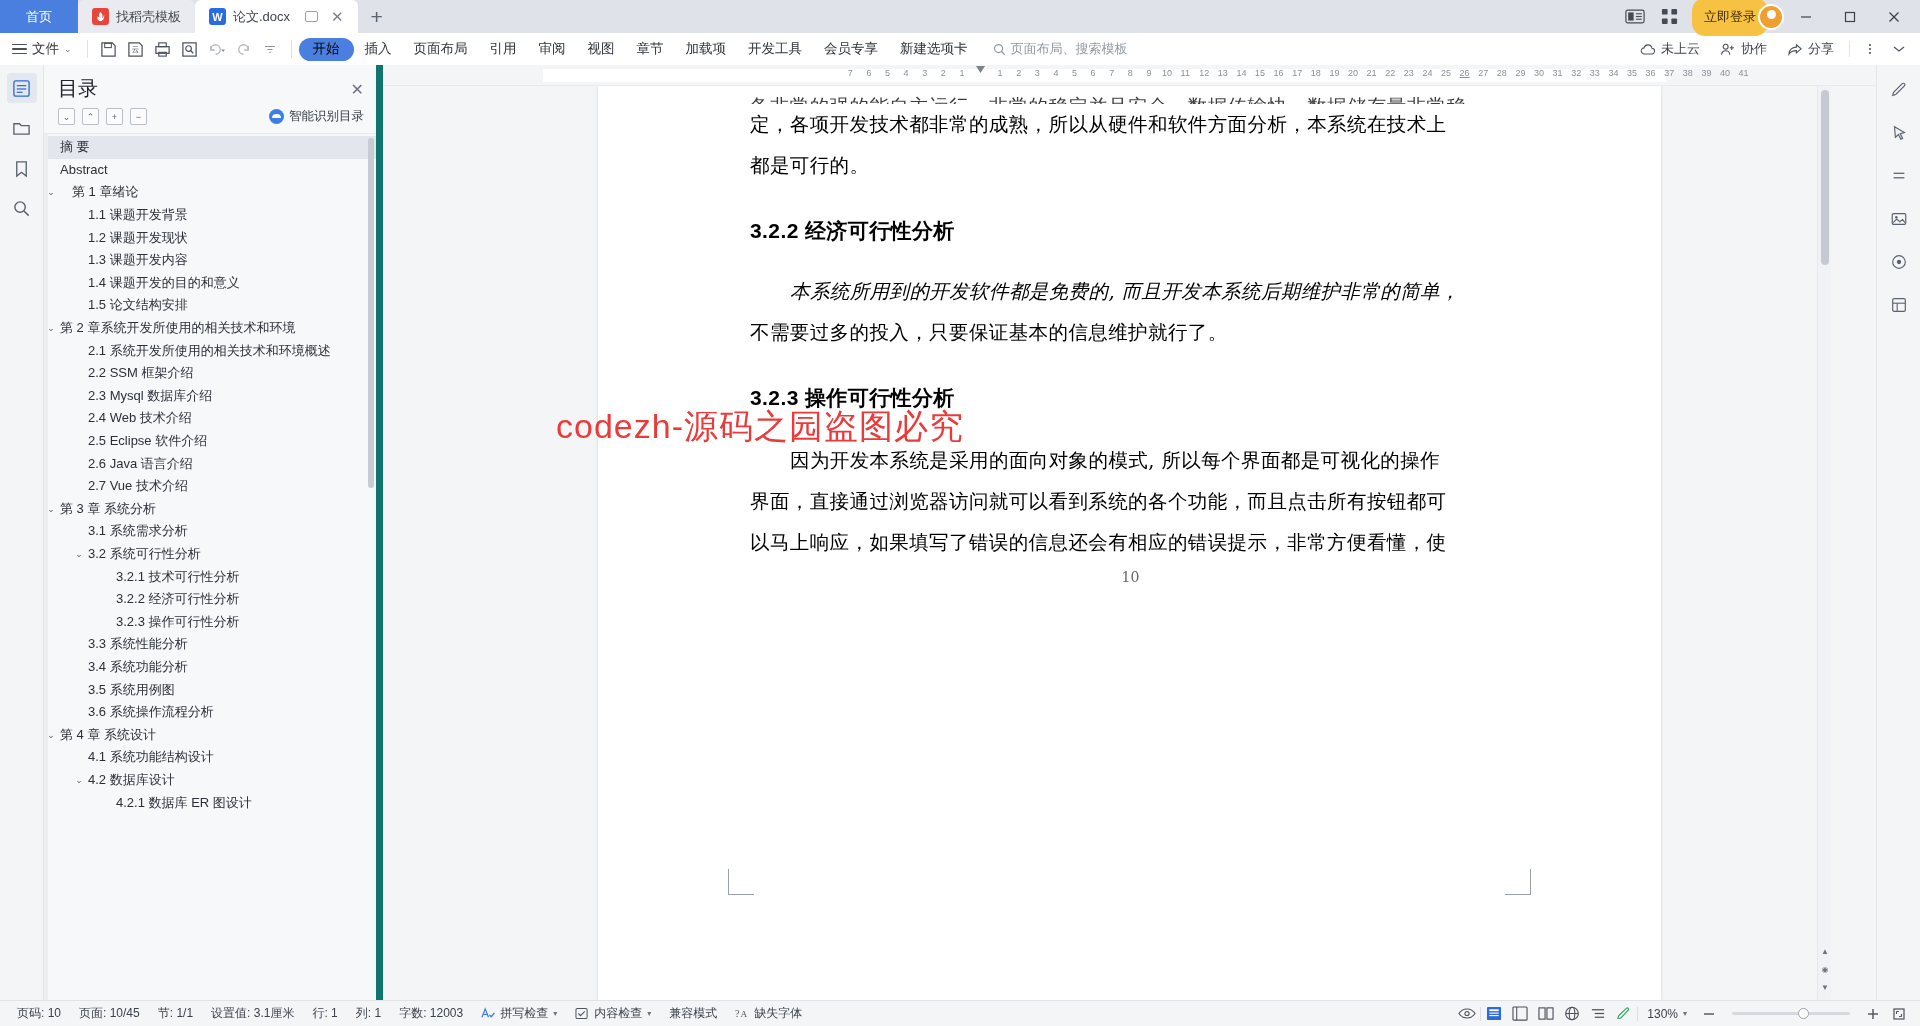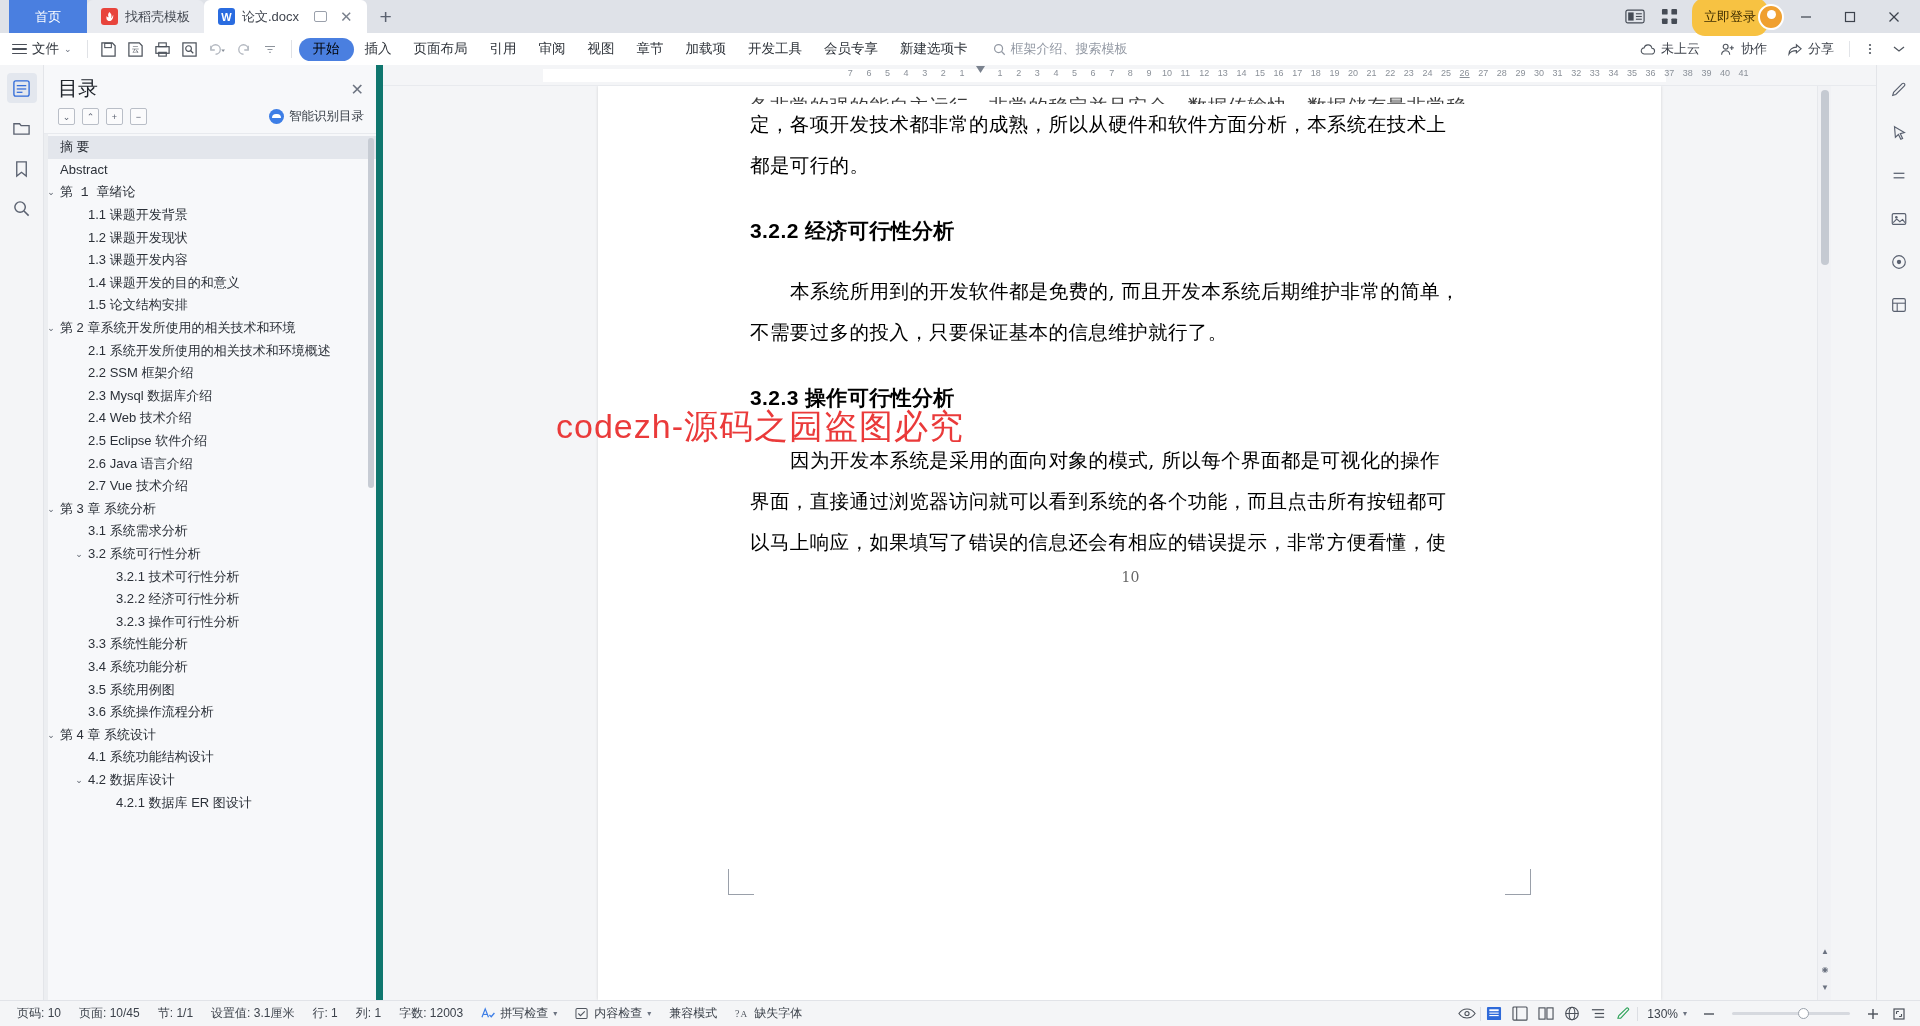--- a/index.html
+++ b/index.html
@@ -7,21 +7,20 @@
     width: 1920px; height: 1026px;
     font-family: "Liberation Sans", "DejaVu Sans", sans-serif;
     background: #f4f5f7;
     overflow: hidden;
     -webkit-font-smoothing: antialiased;
   }
   
   #titlebar {
     height: 33px; background: #dfe2e8; display: flex; align-items: flex-end;
     position: relative;
-    padding-left: 9px;
   }
   .tab {
     height: 33px; display: flex; align-items: center; gap: 7px;
     padding: 0 14px; font-size: 13px; color: #41464f; position: relative;
     max-width: 240px; white-space: nowrap;
   }
   .tab.home {
     background: #4a7fe0; color: #fff; width: 78px; justify-content: center;
     padding: 0;
   }
@@ -277,21 +276,21 @@
     </div>
   <div class="rb-tab">
       <span>新建选项卡</span>
     </div>
 
   <div class="rb-search">
     <svg width="13" height="13" viewBox="0 0 14 14">
         <circle cx="6" cy="6" r="4.3" fill="none" stroke="#9298a3" stroke-width="1.3"></circle>
         <line x1="9.2" y1="9.2" x2="12.6" y2="12.6" stroke="#9298a3" stroke-width="1.3"></line>
       </svg>
-    <span>框架介绍、搜索模板</span>
+    <span>页面布局、搜索模板</span>
   </div>
 
   <div class="right">
     <div class="rb-right-item">
       <svg width="16" height="13" viewBox="0 0 18 14">
           <path d="M5 12h8a3.2 3.2 0 0 0 .4-6.4A4.5 4.5 0 0 0 4.6 5.2 3.4 3.4 0 0 0 5 12z" fill="none" stroke="#50565f" stroke-width="1.2"></path>
         </svg>
       <span>未上云</span>
     </div>
     <div class="rb-right-item">
@@ -375,21 +374,21 @@
     <div class="toc-item sel">
           <span class="caret" style="margin-left: 0px;"></span>
           <span style="margin-left: 2px;">摘 要</span>
         </div>
         <div class="toc-item">
           <span class="caret" style="margin-left: 0px;"></span>
           <span style="margin-left: 2px;">Abstract</span>
         </div>
         <div class="toc-item">
           <span class="caret" style="margin-left: 0px;">⌄</span>
-          <span style="margin-left: 2px; font-family: Liberation Mono, monospace;">第 1 章绪论</span>
+          <span style="margin-left: 14px;">第 1 章绪论</span>
         </div>
         <div class="toc-item">
           <span class="caret" style="margin-left: 28px;"></span>
           <span style="margin-left: 2px;">1.1 课题开发背景</span>
         </div>
         <div class="toc-item">
           <span class="caret" style="margin-left: 28px;"></span>
           <span style="margin-left: 2px;">1.2 课题开发现状</span>
         </div>
         <div class="toc-item">
@@ -556,21 +555,21 @@
         <div style="padding: 0 150px 0 152px; position: relative;">
 
           <div class="docline" style="height:18px; overflow:hidden; color:#1a1a1a; opacity:.85;">
             <span>备非常的强的能自主运行，非常的稳定并且安全，数据传输快，数据储存量非常稳</span>
           </div>
           <div class="docline"><span>定，各项开发技术都非常的成熟，所以从硬件和软件方面分析，本系统在技术上</span></div>
           <div class="docline"><span>都是可行的。</span></div>
           <div style="height:24px"></div>
           <div class="docline h3"><span>3.2.2 经济可行性分析</span></div>
           <div style="height:20px"></div>
-          <div class="docline" style="text-indent:40px;"><span>本系统所用到的开发软件都是免费的, 而且开发本系统后期维护非常的简单，</span></div>
+          <div class="docline" style="text-indent:40px;font-style:italic;"><span>本系统所用到的开发软件都是免费的, 而且开发本系统后期维护非常的简单，</span></div>
           <div class="docline"><span>不需要过多的投入，只要保证基本的信息维护就行了。</span></div>
           <div style="height:24px"></div>
           <div class="docline h3"><span>3.2.3 操作可行性分析</span></div>
           <div style="height:22px"></div>
           <div class="docline" style="text-indent:40px;"><span>因为开发本系统是采用的面向对象的模式, 所以每个界面都是可视化的操作</span></div>
           <div class="docline"><span>界面，直接通过浏览器访问就可以看到系统的各个功能，而且点击所有按钮都可</span></div>
           <div class="docline"><span>以马上响应，如果填写了错误的信息还会有相应的错误提示，非常方便看懂，使</span></div>
           <div style="height:6px"></div>
           <div class="pagenum">10</div>
 

